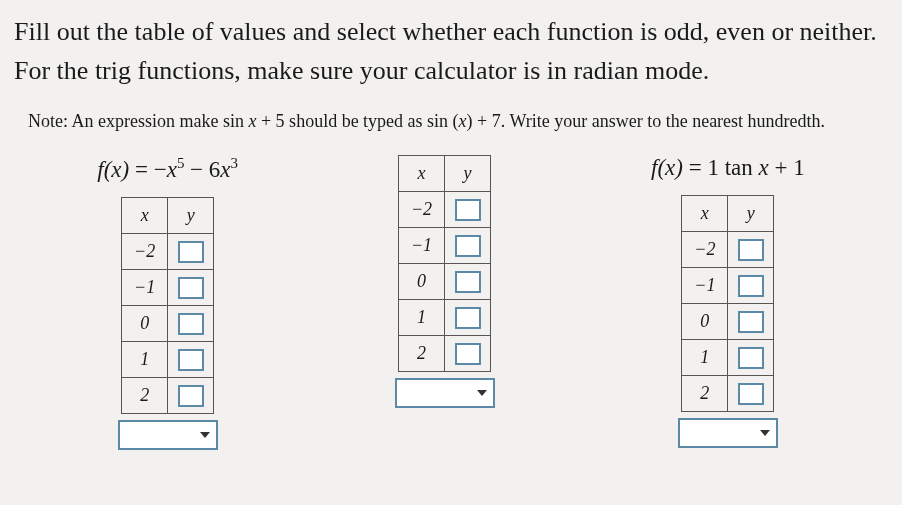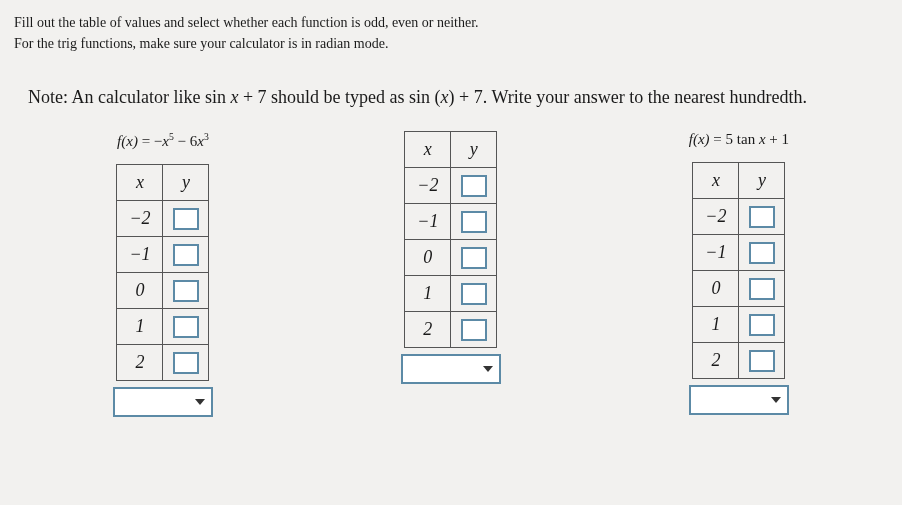--- a/index.html
+++ b/index.html
@@ -6,43 +6,43 @@
   body {
     margin: 0;
     padding: 12px 14px;
     font-family: Georgia, 'Times New Roman', serif;
     background: #f2f1ef;
     color: #1a1a1a;
     width: 902px;
     height: 505px;
   }
   .instruction {
-    font-size: 14px;
+    font-size: 26px;
     line-height: 1.5;
-    margin-bottom: 30px;
+    margin-bottom: 18px;
   }
   .note {
     font-size: 18px;
     line-height: 1.5;
     margin-bottom: 20px;
     margin-left: 14px;
   }
   .columns {
     display: flex;
     justify-content: space-around;
     gap: 30px;
     padding: 0 20px;
   }
   .col {
     display: flex;
     flex-direction: column;
     align-items: center;
   }
   .func {
-    font-size: 15px;
+    font-size: 23px;
     margin-bottom: 14px;
     font-style: italic;
     white-space: nowrap;
   }
   .func .up { font-style: normal; }
   sup { font-size: 0.65em; font-style: normal; }
   table {
     border-collapse: collapse;
   }
   th, td {
@@ -83,21 +83,21 @@
 </style>
 </head>
 <body>
 
 <div class="instruction">
   <span>Fill out the table of values and select whether each function is odd, even or neither.</span><br>
   <span>For the trig functions, make sure your calculator is in radian mode.</span>
 </div>
 
 <div class="note">
-  <span>Note: An calculator like sin </span><span style="font-style:italic">x</span><span> + 7 should be typed as sin (</span><span style="font-style:italic">x</span><span>) + 7. Write your answer to the nearest hundredth.</span>
+  <span>Note: An expression make sin </span><span style="font-style:italic">x</span><span> + 5 should be typed as sin (</span><span style="font-style:italic">x</span><span>) + 7. Write your answer to the nearest hundredth.</span>
 </div>
 
 <div class="columns">
 
   <div class="col">
     <div class="func">
       <span>f</span>(<span>x</span>)<span class="up"> = </span><span class="up">−</span><span>x</span><sup>5</sup><span class="up"> − 6</span><span>x</span><sup>3</sup>
     </div>
     <table>
       <tbody>
@@ -161,21 +161,21 @@
           </tr>
     </tbody>
       </table>
     <div class="selectwrap">
         <span class="chev"></span>
       </div>
   </div>
 
   <div class="col">
     <div class="func">
-      <span>f</span>(<span>x</span>)<span class="up"> = 5 tan </span><span>x</span><span class="up"> + 1</span>
+      <span>f</span>(<span>x</span>)<span class="up"> = 1 tan </span><span>x</span><span class="up"> + 1</span>
     </div>
     <table>
       <tbody>
           <tr>
             <th>x</th>
             <th>y</th>
           </tr>
       <tr>
             <td class="xcell">−2</td>
             <td class="ycell"><span class="ybox"></span></td>

